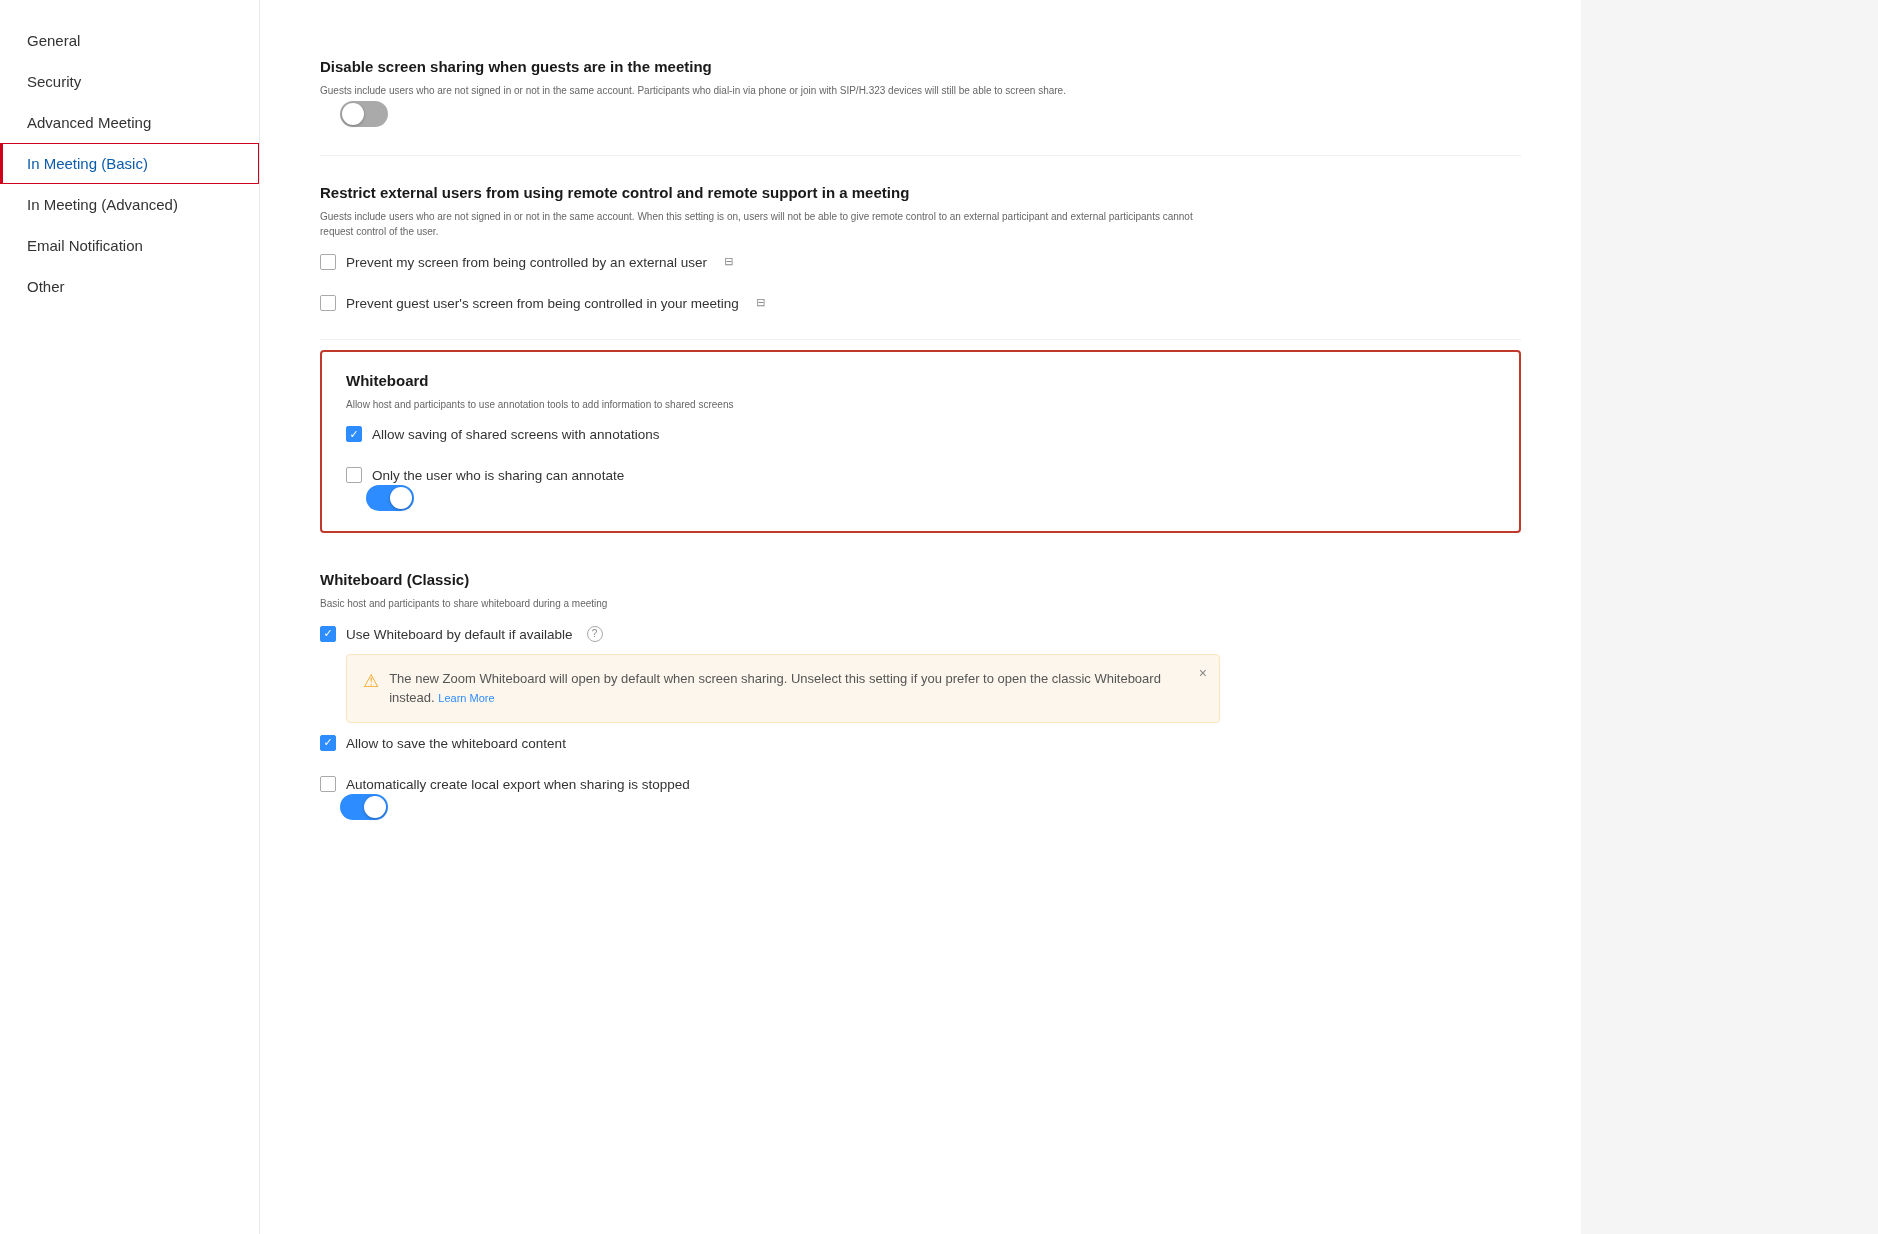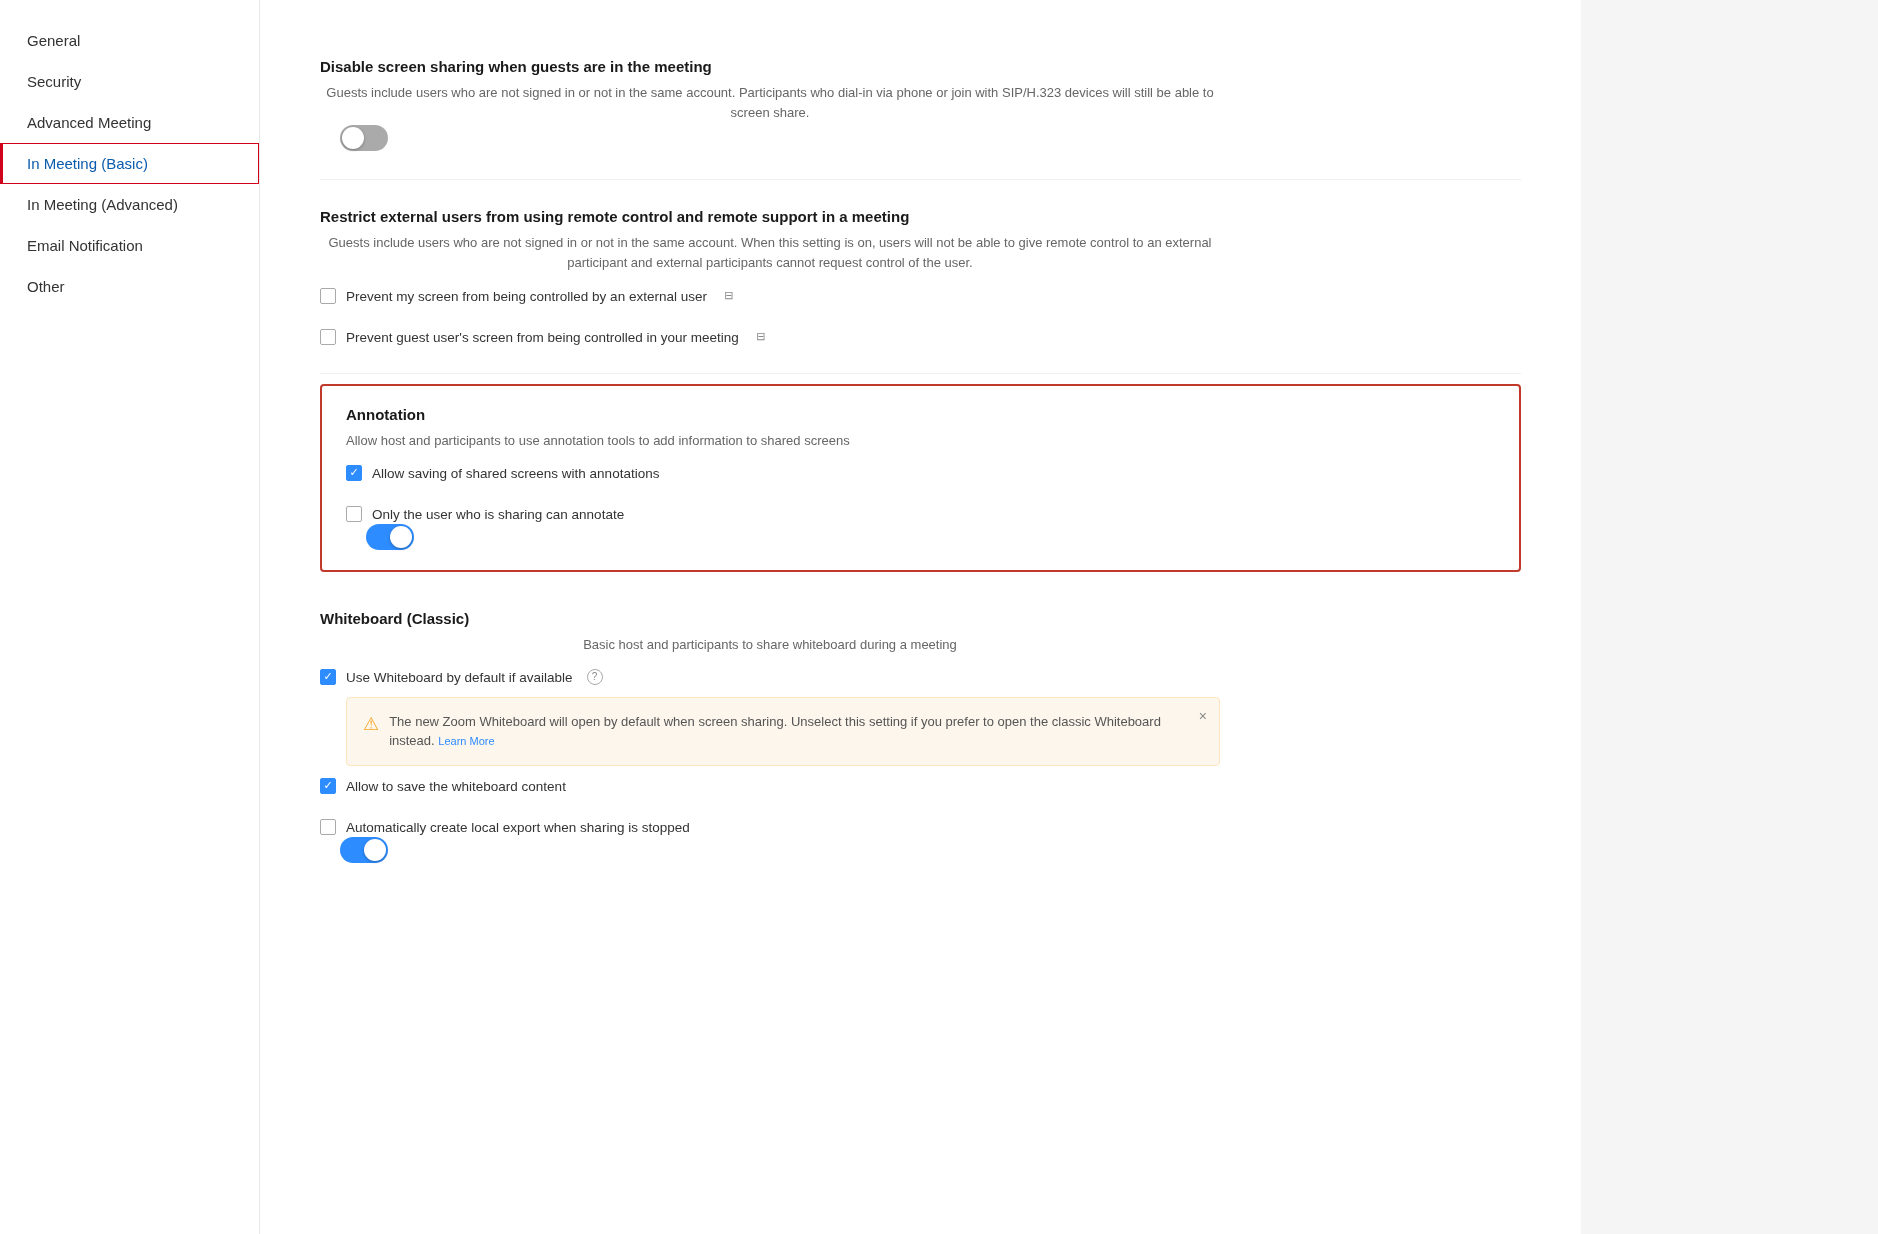--- a/index.html
+++ b/index.html
@@ -63,25 +63,24 @@
       flex: 1;
       max-width: 900px;
     }
     .setting-title {
       font-weight: 700;
       font-size: 15px;
       color: #1a1a1a;
       margin-bottom: 8px;
     }
     .setting-description {
-      font-size: 13px;
+      font-size: 10px;
       color: #666;
       line-height: 1.55;
       margin-bottom: 14px;
-      text-align: center;
     }
     .setting-description.no-margin {
       margin-bottom: 0;
     }
     
     .toggle {
       position: relative;
       width: 48px;
       height: 26px;
       flex-shrink: 0;
@@ -268,21 +267,21 @@
               <div class="checkbox-box"></div>
               <span class="checkbox-label">Prevent guest user's screen from being controlled in your meeting</span>
               <span class="lock-icon">⊟</span>
             </div>
           </div>
         </div>
       </div>
       <div class="highlighted-section">
         <div class="setting-row">
           <div class="setting-content">
-            <div class="setting-title">Annotation</div>
+            <div class="setting-title">Whiteboard</div>
             <div class="setting-description">Allow host and participants to use annotation tools to add information to shared screens</div>
             <div class="checkbox-row">
               <div class="checkbox-box checked"></div>
               <span class="checkbox-label">Allow saving of shared screens with annotations</span>
             </div>
             <div class="checkbox-row">
               <div class="checkbox-box"></div>
               <span class="checkbox-label">Only the user who is sharing can annotate</span>
             </div>
           </div>

